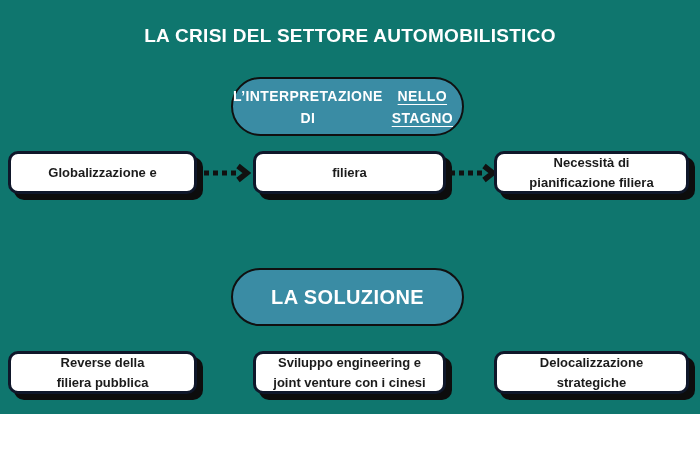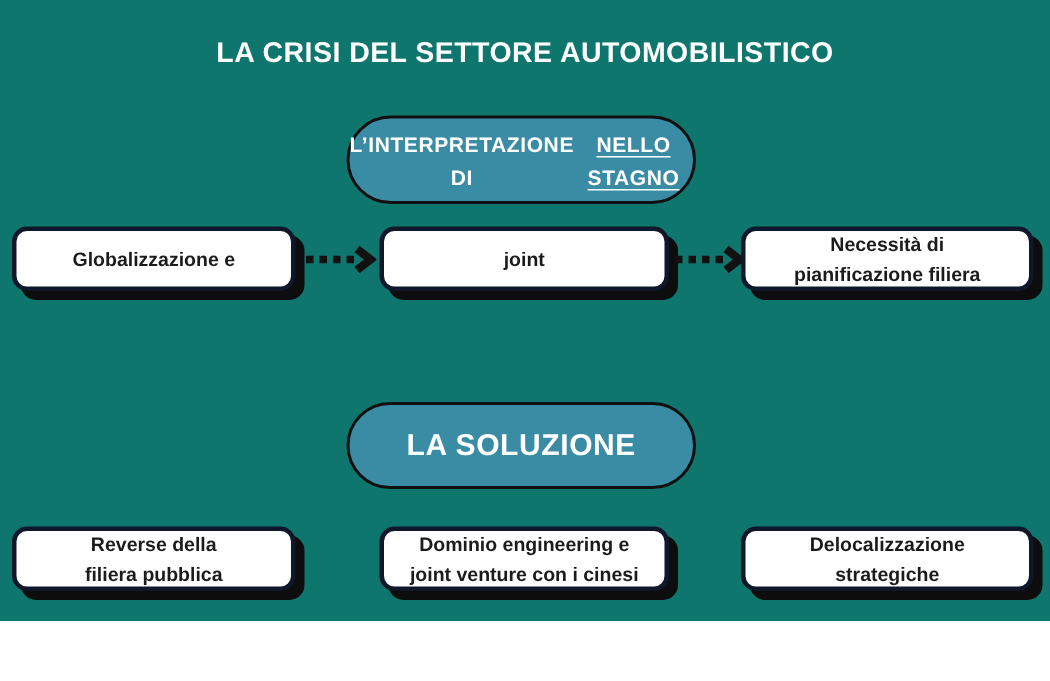--- a/index.html
+++ b/index.html
@@ -69,21 +69,21 @@
 
   <svg class="arrow a1" viewBox="0 0 48 22" aria-hidden="true">
     <rect x="1" y="8.5" width="5" height="5" fill="#111111"></rect>
     <rect x="10" y="8.5" width="5" height="5" fill="#111111"></rect>
     <rect x="19" y="8.5" width="5" height="5" fill="#111111"></rect>
     <rect x="28" y="8.5" width="5" height="5" fill="#111111"></rect>
     <path d="M35 4 L44 11 L35 18" stroke="#111111" stroke-width="5.5" fill="none"></path>
   </svg>
 
   <div class="card r1 c2">
-    <span>joint</span>
+    <span>filiera</span>
   </div>
 
   <svg class="arrow a2" viewBox="0 0 48 22" aria-hidden="true">
     <rect x="1" y="8.5" width="5" height="5" fill="#111111"></rect>
     <rect x="10" y="8.5" width="5" height="5" fill="#111111"></rect>
     <rect x="19" y="8.5" width="5" height="5" fill="#111111"></rect>
     <rect x="28" y="8.5" width="5" height="5" fill="#111111"></rect>
     <path d="M35 4 L44 11 L35 18" stroke="#111111" stroke-width="5.5" fill="none"></path>
   </svg>
 
@@ -95,21 +95,21 @@
   <div class="pill pill-bottom">
     <span class="pill-line">LA SOLUZIONE</span>
   </div>
 
   <div class="card r2 c1">
     <span>Reverse della</span>
     <span>filiera pubblica</span>
   </div>
 
   <div class="card r2 c2">
-    <span>Dominio engineering e</span>
+    <span>Sviluppo engineering e</span>
     <span>joint venture con i cinesi</span>
   </div>
 
   <div class="card r2 c3">
     <span>Delocalizzazione</span>
     <span>strategiche</span>
   </div>
 
 </div>
 

